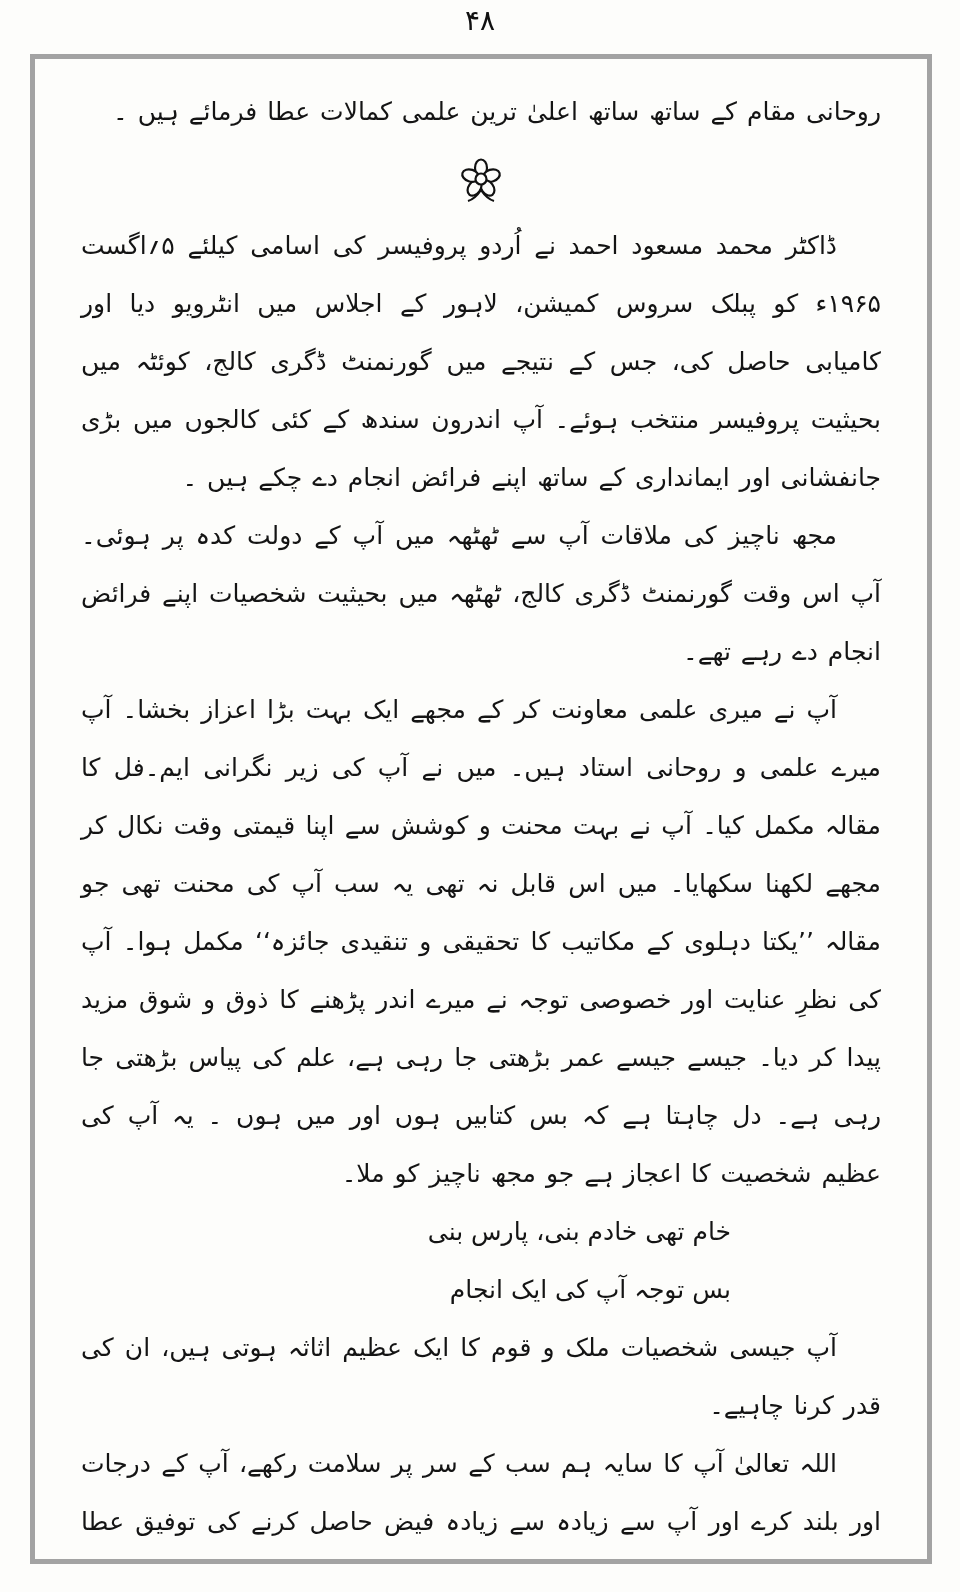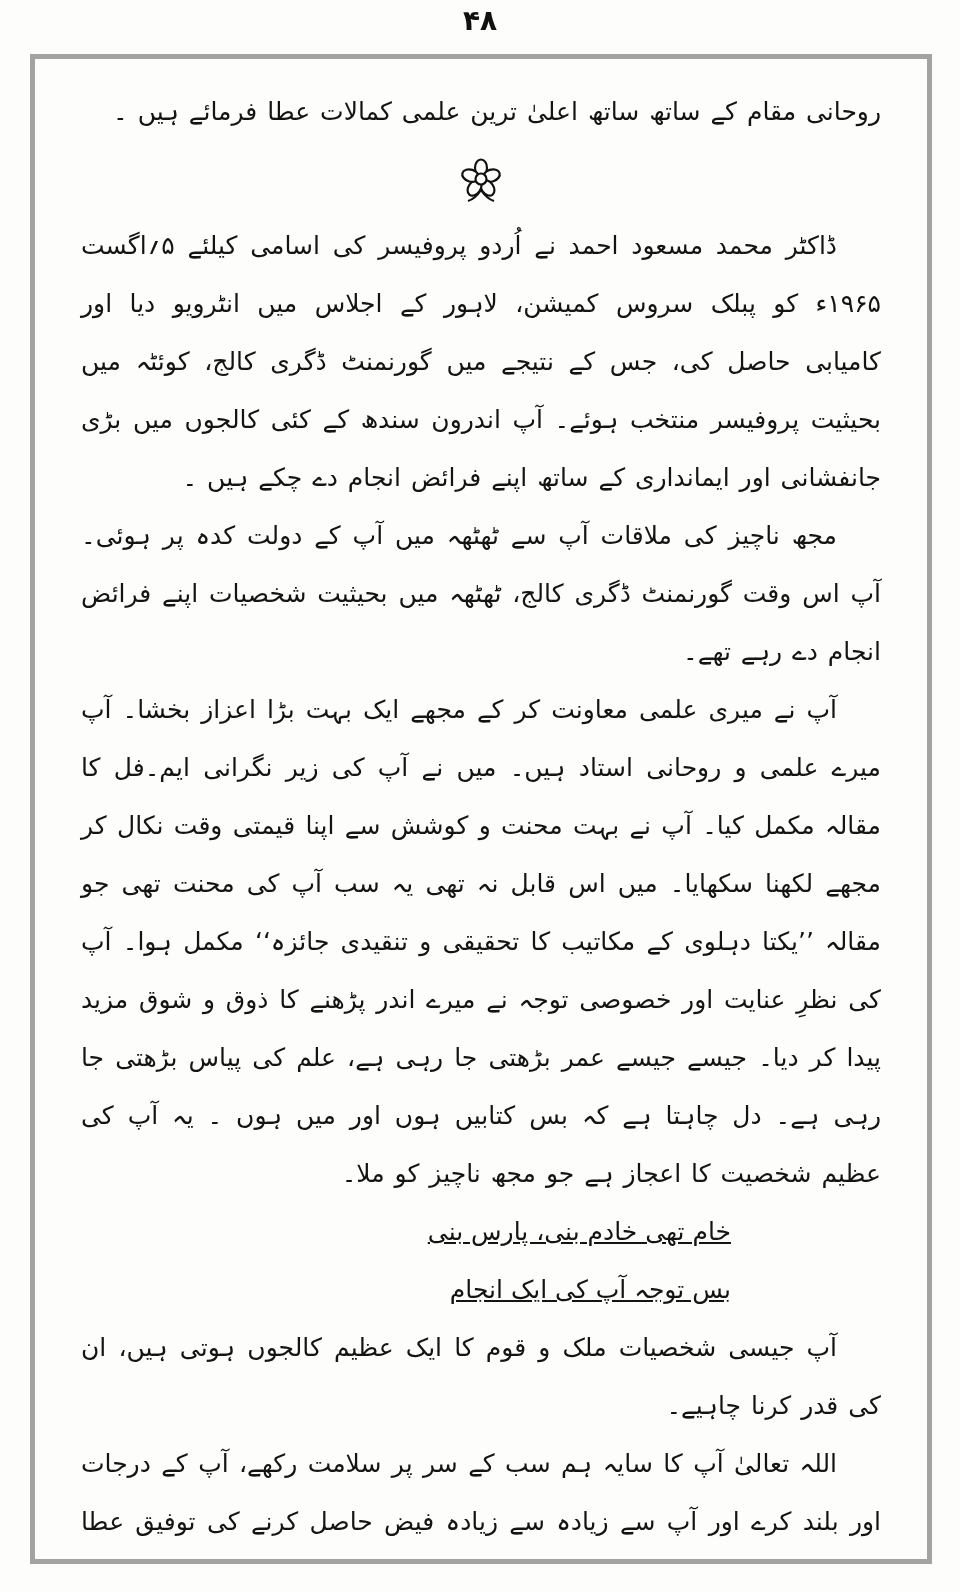--- a/index.html
+++ b/index.html
@@ -17,21 +17,21 @@
     direction: rtl;
     color: #141414;
   }
   .page-number {
     position: absolute;
     top: 4px;
     left: 0;
     right: 0;
     text-align: center;
     font-size: 28px;
-    font-weight: 700;
+    font-weight: 400;
     color: #111;
     direction: rtl;
   }
   .frame {
     position: absolute;
     top: 54px;
     left: 30px;
     right: 28px;
     bottom: 28px;
     border: 5px solid #a3a3a3;
@@ -45,21 +45,21 @@
     text-align: justify;
     word-spacing: 2px;
   }
   .indent { text-indent: 44px; }
   .ornament {
     display: flex;
     justify-content: center;
     align-items: center;
     padding: 16px 0 12px 0;
   }
-  .verse { margin: 0 150px 0 0; text-decoration: underline; }
+  .verse { margin: 0 150px 0 0; }
   .verse-line {
     margin: 0;
     font-size: 25px;
     line-height: 58px;
     text-align: right;
   }
 </style>
 </head>
 <body>
 
@@ -90,18 +90,18 @@
 
     <p class="para indent" lang="ur" dir="rtl">مجھ ناچیز کی ملاقات آپ سے ٹھٹھہ میں آپ کے دولت کدہ پر ہوئی۔ آپ اس وقت گورنمنٹ ڈگری کالج، ٹھٹھہ میں بحیثیت شخصیات اپنے فرائض انجام دے رہے تھے۔</p>
 
     <p class="para indent" lang="ur" dir="rtl">آپ نے میری علمی معاونت کر کے مجھے ایک بہت بڑا اعزاز بخشا۔ آپ میرے علمی و روحانی استاد ہیں۔ میں نے آپ کی زیر نگرانی ایم۔فل کا مقالہ مکمل کیا۔ آپ نے بہت محنت و کوشش سے اپنا قیمتی وقت نکال کر مجھے لکھنا سکھایا۔ میں اس قابل نہ تھی یہ سب آپ کی محنت تھی جو مقالہ ’’یکتا دہلوی کے مکاتیب کا تحقیقی و تنقیدی جائزہ‘‘ مکمل ہوا۔ آپ کی نظرِ عنایت اور خصوصی توجہ نے میرے اندر پڑھنے کا ذوق و شوق مزید پیدا کر دیا۔ جیسے جیسے عمر بڑھتی جا رہی ہے، علم کی پیاس بڑھتی جا رہی ہے۔ دل چاہتا ہے کہ بس کتابیں ہوں اور میں ہوں ۔ یہ آپ کی عظیم شخصیت کا اعجاز ہے جو مجھ ناچیز کو ملا۔</p>
 
     <div class="verse">
       <p class="verse-line" lang="ur" dir="rtl">خام تھی خادم بنی، پارس بنی</p>
       <p class="verse-line" lang="ur" dir="rtl">بس توجہ آپ کی ایک انجام</p>
     </div>
 
-    <p class="para indent" lang="ur" dir="rtl">آپ جیسی شخصیات ملک و قوم کا ایک عظیم کالجوں ہوتی ہیں، ان کی قدر کرنا چاہیے۔</p>
+    <p class="para indent" lang="ur" dir="rtl">آپ جیسی شخصیات ملک و قوم کا ایک عظیم اثاثہ ہوتی ہیں، ان کی قدر کرنا چاہیے۔</p>
 
     <p class="para indent" lang="ur" dir="rtl">اللہ تعالیٰ آپ کا سایہ ہم سب کے سر پر سلامت رکھے، آپ کے درجات اور بلند کرے اور آپ سے زیادہ سے زیادہ فیض حاصل کرنے کی توفیق عطا فرمائے ۔ آمین!</p>
 
   </div>
 </div>
 
 </body></html>

